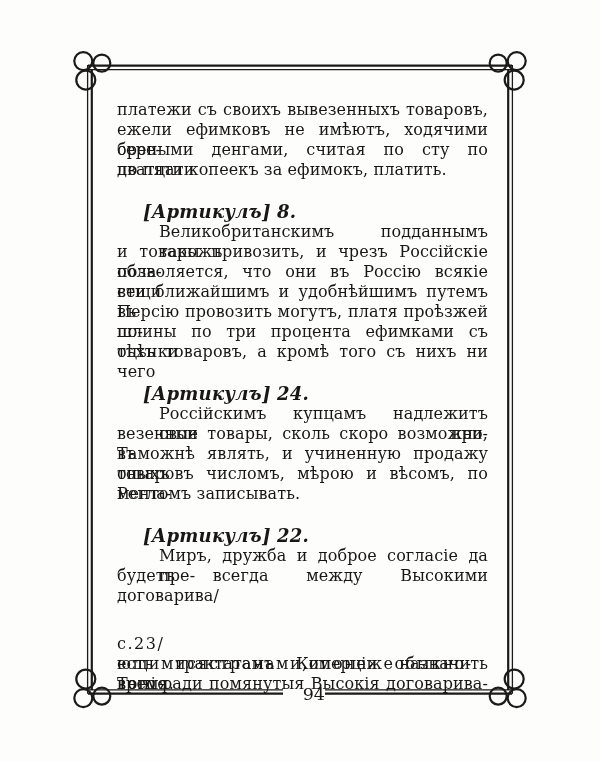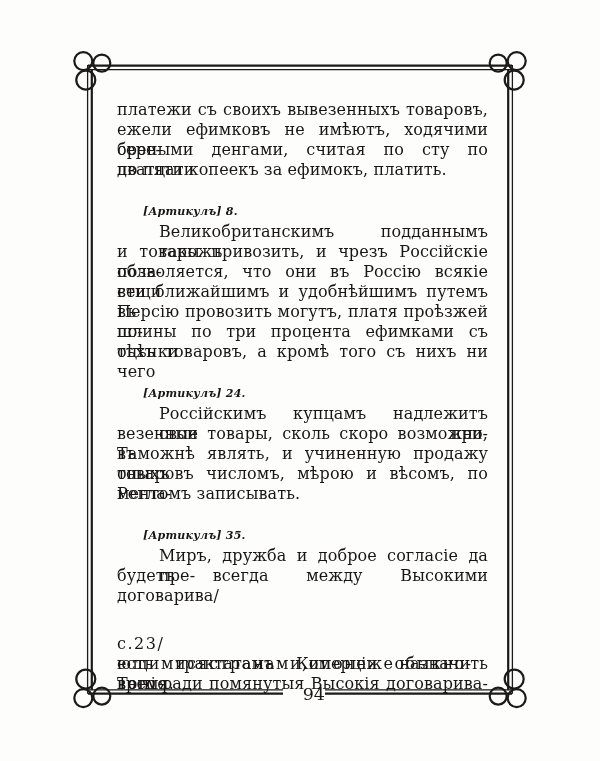--- a/index.html
+++ b/index.html
@@ -35,21 +35,21 @@
   }
   .line.just{white-space:normal;}
   .line.left{
     text-align:right;
     -moz-text-align-last:left;
     text-align-last:left;
     white-space:normal;
   }
   .line.indent{margin-left:42px;}
   .heading{
-    font-size:11px;
+    font-size:18px;
     line-height:20px;
     height:20px;
     font-weight:bold;
     font-style:italic;
     margin:22px 0 0 26px;
     letter-spacing:0.2px;
   }
   .pagenum{
     position:absolute;
     left:283px;top:684px;width:42px;
@@ -121,21 +121,21 @@
         <div class="line just">тѣхъ товаровъ, а кромѣ того съ нихъ ни чего</div>
       </div>
       <div class="heading">[Артикулъ] 24.</div>
       <div class="para">
         <div class="line just indent">Россійскимъ купцамъ надлежитъ свои при-</div>
         <div class="line just">везенные товары, сколь скоро возможно, въ</div>
         <div class="line just">Таможнѣ являть, и учиненную продажу оныхъ</div>
         <div class="line just">товаровъ числомъ, мѣрою и вѣсомъ, по Регла-</div>
         <div class="line left">ментомъ записывать.</div>
       </div>
-      <div class="heading">[Артикулъ] 35.</div>
+      <div class="heading">[Артикулъ] 22.</div>
       <div class="para">
         <div class="line just indent">Миръ, дружба и доброе согласіе да пре-</div>
         <div class="line just">будетъ всегда между Высокими договарива/</div>
         <div class="line just" style="letter-spacing: 1.5px; margin-top: 48px;">с.23/ющимисястранами,ипонежеобыкно-веніе</div>
         <div class="line just">есть трактатамъ Комерціи назначить время.</div>
         <div class="line just">Того ради помянутыя Высокія договарива-</div>
       </div>
     </div>
 
   <div class="pagenum">94</div>

